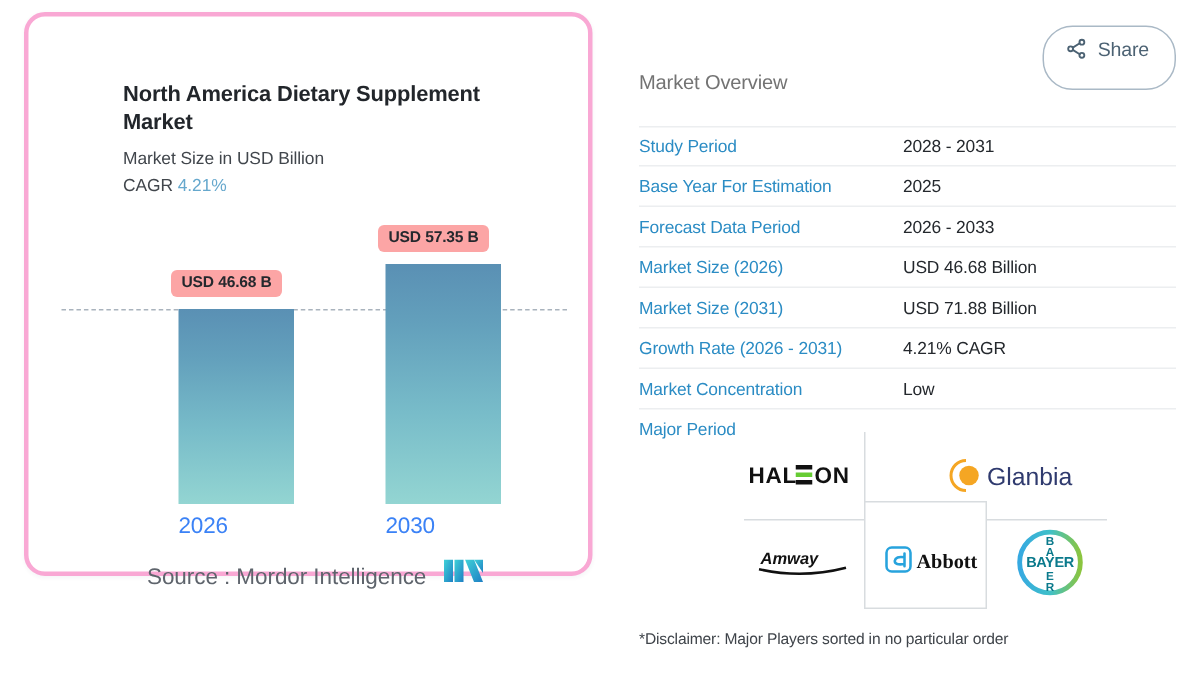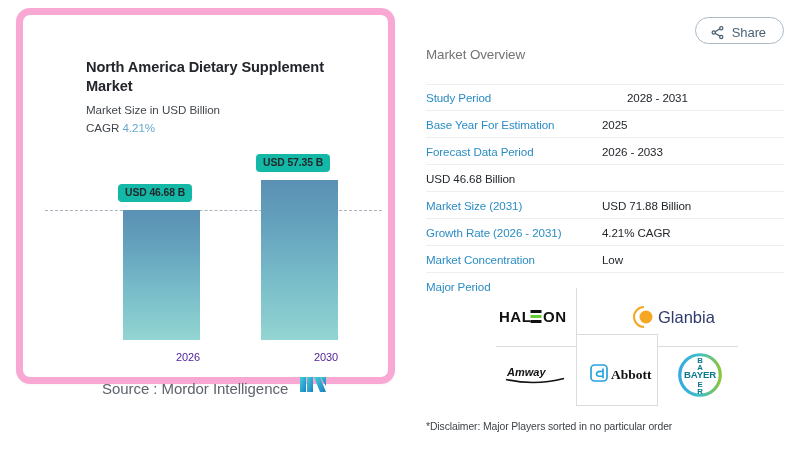--- a/index.html
+++ b/index.html
@@ -16,21 +16,21 @@
     border-radius: 14px;
     overflow: hidden;
   }
 
   
   #chart-card {
     position: absolute;
     left: 16px; top: 8px;
     width: 379px; height: 376px;
     background: #ffffff;
-    border: 7px solid #f9a8d4;
+    border: 3px solid #f9a8d4;
     border-radius: 14px;
     box-shadow: 0 1px 3px rgba(30,40,60,.045);
   }
   #chart-title {
     position: absolute; left: 63px; top: 43px; width: 270px;
     font-size: 14.6px; font-weight: 700; color: #22262b;
     line-height: 1.32; letter-spacing: -0.1px;
   }
   #chart-subtitle {
     position: absolute; left: 63px; top: 88px;
@@ -54,51 +54,51 @@
   }
   .bar {
     position: absolute; bottom: 15px;
     background: linear-gradient(180deg, #5a90b4 0%, #63a0bc 25%, #78bcc9 62%, #93d5d2 100%);
   }
   #bar-2026 { left: 86px; width: 77px; height: 130px; }
   #bar-2031 { left: 224px; width: 77px; height: 160px; }
 
   .bar-label {
     position: absolute;
-    background: #14b8a6;
+    background: #fca5a5;
     border-radius: 4px;
     padding: 3px 7px 4px 7px;
     font-size: 10.4px; font-weight: 700; color: #24282d;
     white-space: nowrap; letter-spacing: -0.1px;
   }
   #label-2026 { left: 81px; top: 39px; }
   #label-2031 { left: 219px; top: 9px; }
 
   .x-tick {
     position: absolute; bottom: -8px;
-    width: 77px; text-align: right;
-    font-size: 11px; color: #4c1d95; letter-spacing: -0.1px;
+    width: 77px; text-align: left;
+    font-size: 15px; color: #3b82f6; letter-spacing: -0.1px;
   }
   #tick-2026 { left: 86px; }
   #tick-2031 { left: 224px; }
 
   #source-row {
     position: absolute; left: 79px; top: 365px;
     font-size: 15px; color: #5e646c; letter-spacing: -0.05px;
   }
   #mordor-logo {
     position: absolute; left: 277px; top: 362px;
     width: 26px; height: 15px;
   }
 
   
   #share-button {
     position: absolute; right: 16px; top: 17px;
     display: flex; align-items: center; gap: 7px;
-    padding: 7px 17px 3px 14px;
+    padding: 7px 17px 19px 14px;
     border: 1.3px solid #aab9c6;
     border-radius: 20px;
     background: #ffffff;
     cursor: pointer;
   }
   #share-label { font-size: 13px; color: #4c6273; letter-spacing: -0.1px; }
 
   
   #overview-title {
     position: absolute; left: 426px; top: 47px;
@@ -107,21 +107,21 @@
   #spec-table {
     position: absolute; left: 426px; top: 84px;
     width: 358px;
   }
   .spec-row {
     position: relative;
     height: 27px;
     display: flex; align-items: center;
     border-bottom: 1px solid #eceef0;
   }
-  .spec-row:first-child { border-top: 1px solid #eceef0; gap: 25px; }
+  .spec-row:first-child { border-top: 1px solid #eceef0; }
   .spec-label {
     width: 176px;
     font-size: 11.6px; color: #2b8cc4; letter-spacing: -0.1px;
     white-space: nowrap;
   }
   .spec-value {
     font-size: 11.6px; color: #24282d; letter-spacing: -0.1px;
     white-space: nowrap;
   }
   #players-row {
@@ -228,20 +228,21 @@
     </div>
     <div class="spec-row">
       <span class="spec-label">Base Year For Estimation</span>
       <span class="spec-value">2025</span>
     </div>
     <div class="spec-row">
       <span class="spec-label">Forecast Data Period</span>
       <span class="spec-value">2026 - 2033</span>
     </div>
     <div class="spec-row">
+      <span class="spec-label">Market Size (2026)</span>
       <span class="spec-value">USD 46.68 Billion</span>
     </div>
     <div class="spec-row">
       <span class="spec-label">Market Size (2031)</span>
       <span class="spec-value">USD 71.88 Billion</span>
     </div>
     <div class="spec-row">
       <span class="spec-label">Growth Rate (2026 - 2031)</span>
       <span class="spec-value">4.21% CAGR</span>
     </div>

